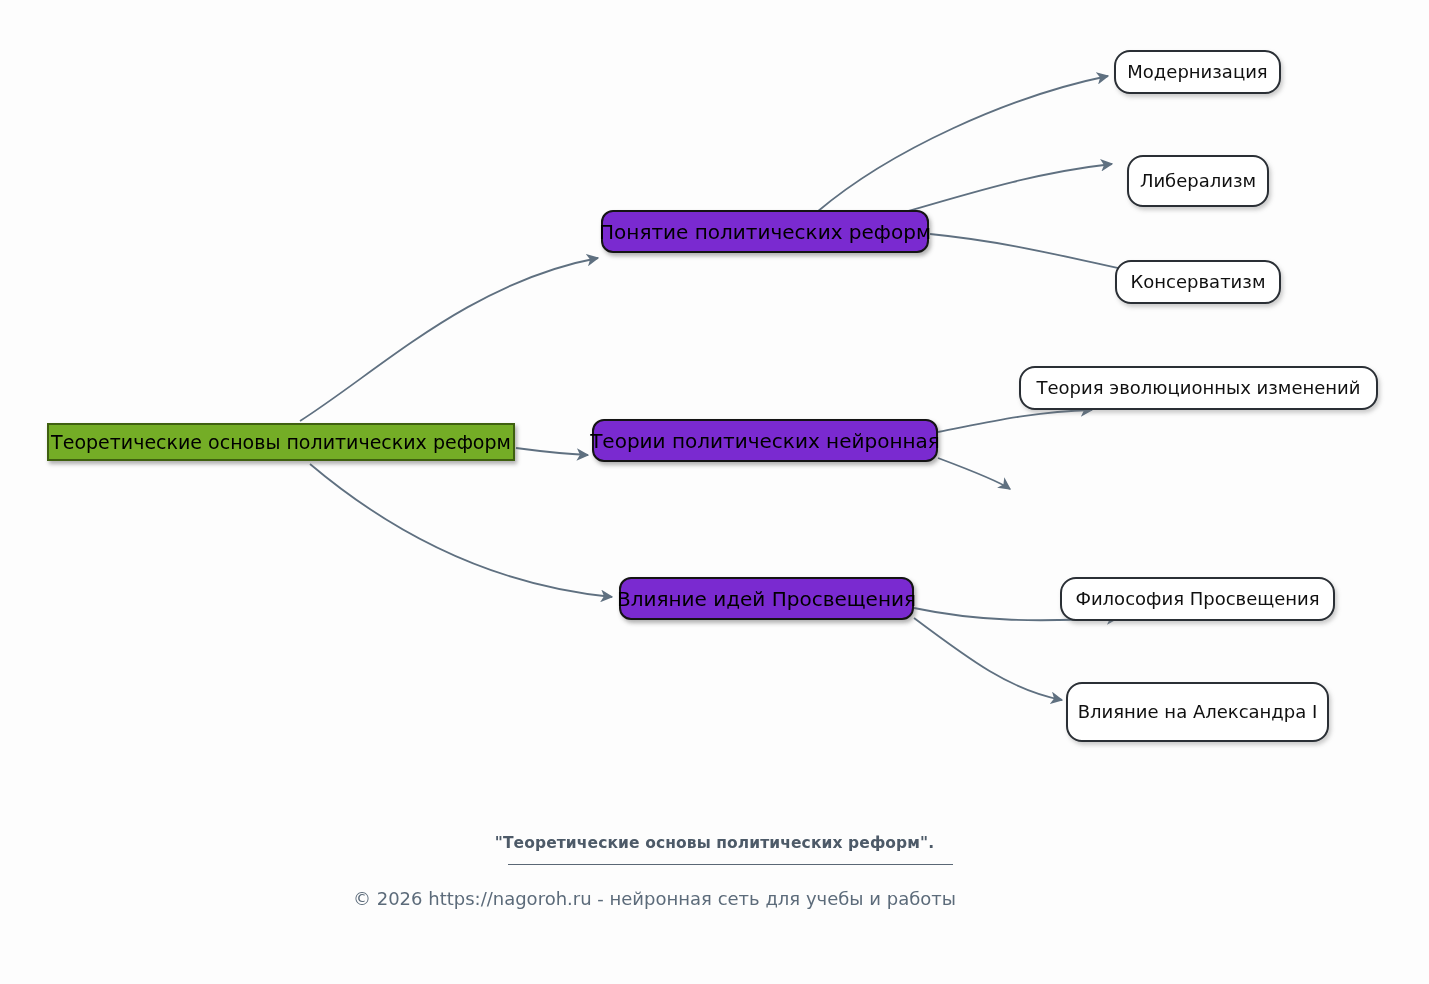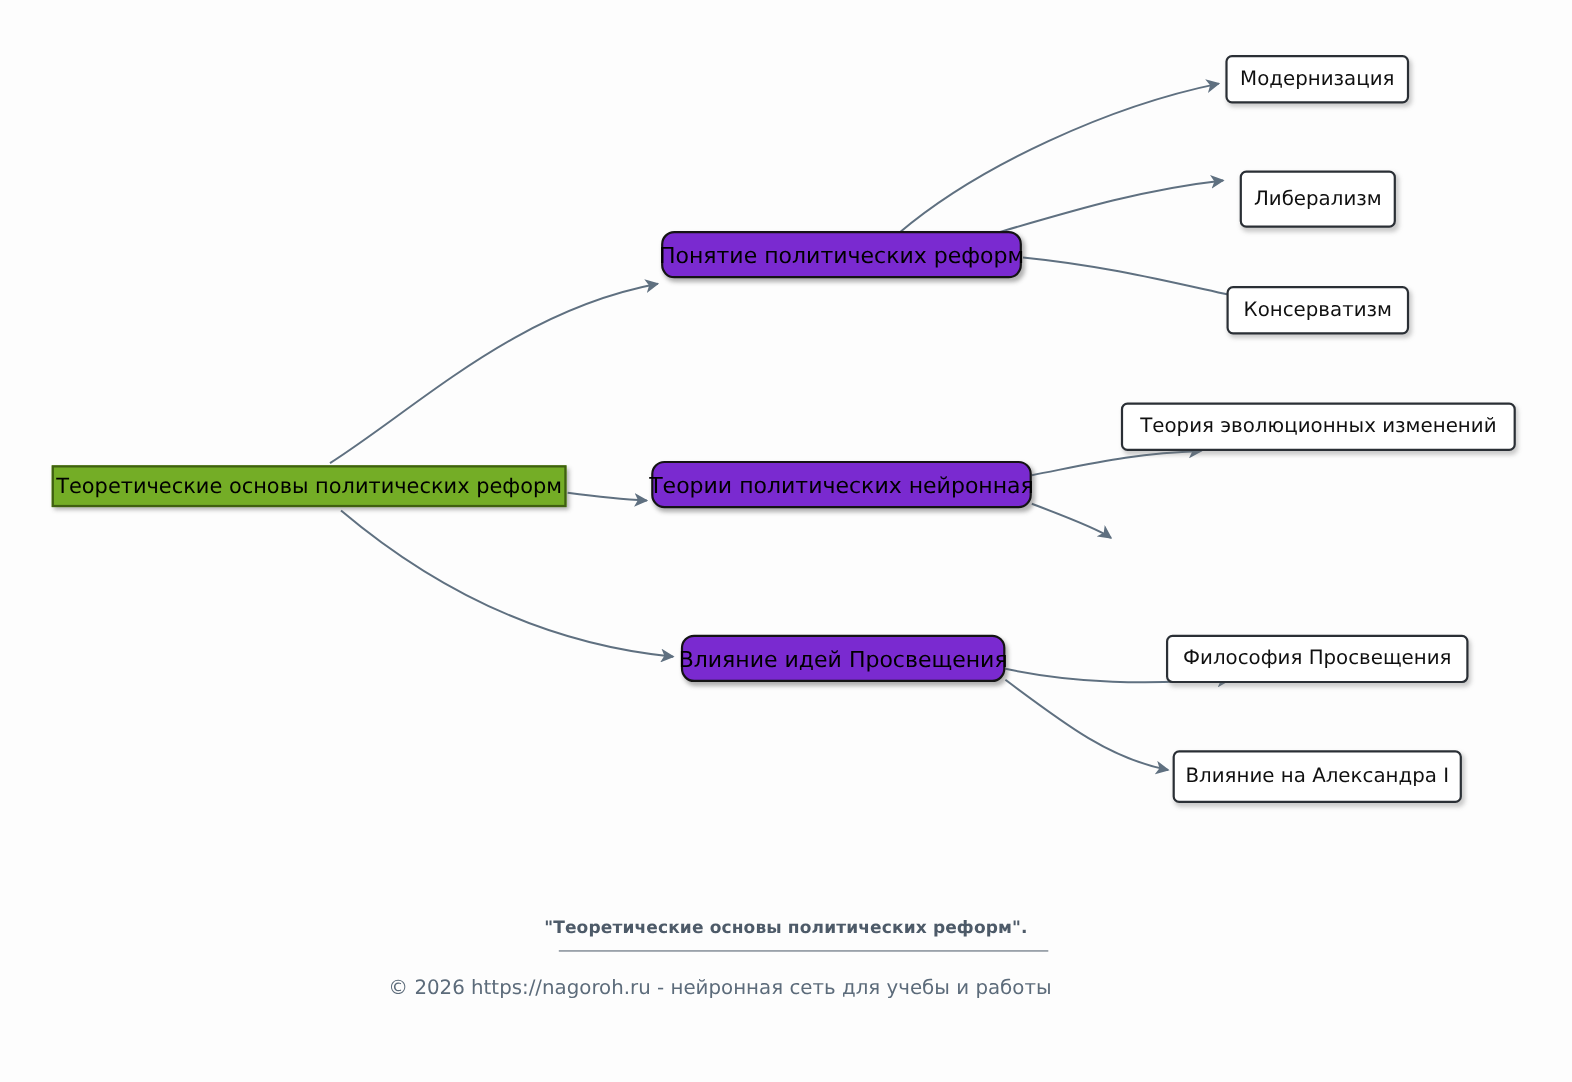--- a/index.html
+++ b/index.html
@@ -50,21 +50,21 @@
     background: #7a2ad0;
     border: 2px solid #141414;
     border-radius: 12px;
     color: #000000;
     font-size: 20px;
     box-shadow: 2px 3px 4px rgba(80,80,80,0.45);
   }
   .node-leaf {
     background: #ffffff;
     border: 2px solid #2a2f35;
-    border-radius: 6px;
+    border-radius: 16px;
     color: #101010;
     font-size: 18px;
     box-shadow: 2px 3px 4px rgba(110,110,110,0.35);
   }
   .caption {
     position: absolute;
     left: 0;
     width: 1429px;
     text-align: center;
     color: #4d5a68;
@@ -132,21 +132,21 @@
 
   <div class="node node-leaf" style="left:1127px; top:155px; width:142px; height:52px;">Либерализм</div>
 
   <div class="node node-leaf" style="left:1115px; top:260px; width:166px; height:44px;">Консерватизм</div>
 
   <div class="node node-leaf" style="left:1019px; top:366px; width:359px; height:44px;">Теория эволюционных изменений</div>
 
 
   <div class="node node-leaf" style="left:1060px; top:577px; width:275px; height:44px;">Философия Просвещения</div>
 
-  <div class="node node-leaf" style="left:1066px; top:682px; width:263px; height:48px;">Влияние на Александра I</div>
+  <div class="node node-leaf" style="left:1066px; top:682px; width:263px; height:60px;">Влияние на Александра I</div>
 
   <div class="caption" style="top:834px;">"Теоретические основы политических реформ".</div>
 
   <div class="caption-line"></div>
 
   <div class="footer">© 2026 https://nagoroh.ru - нейронная сеть для учебы и работы</div>
 
 </div>
 
 </body></html>

